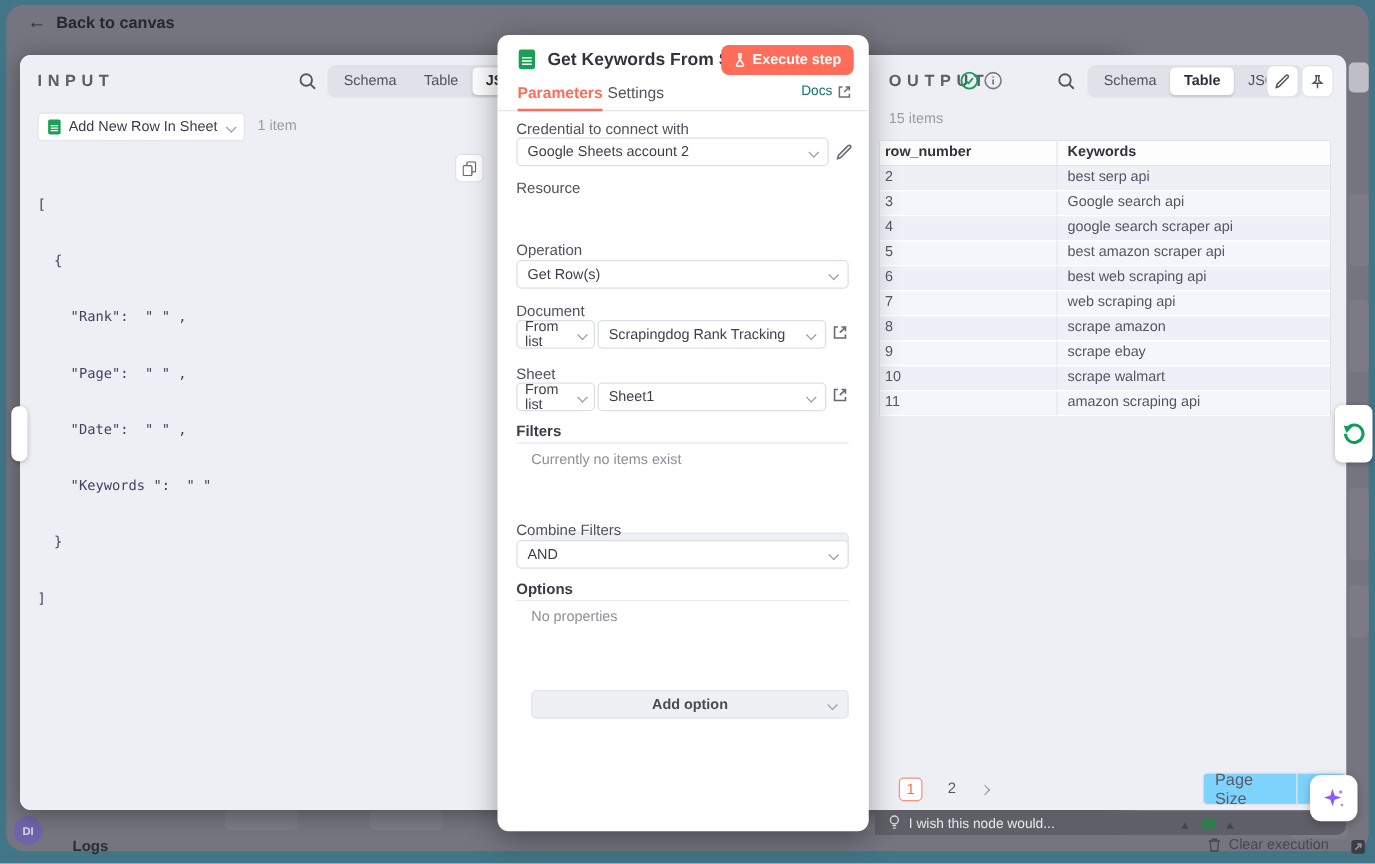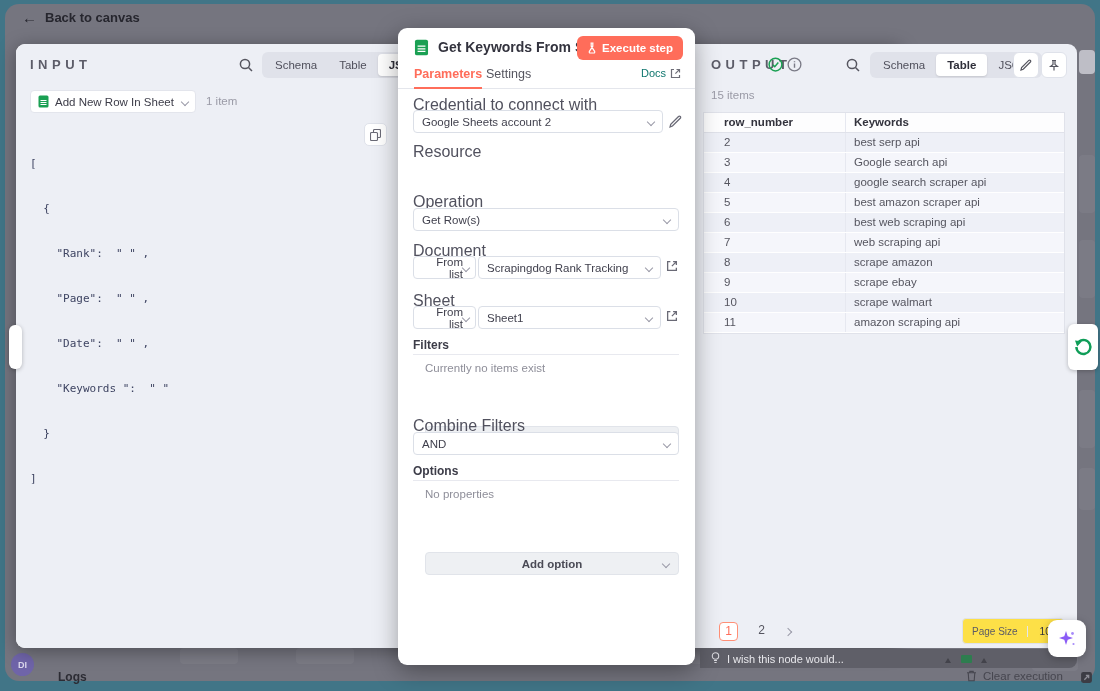--- a/index.html
+++ b/index.html
@@ -45,55 +45,55 @@
   .src-dd .chev { margin-left:auto; }
   .items-count { position:absolute; font-size:11.5px; color:#9a9aa6; }
 
   .jsonblock { position:absolute; left:14px; top:82px; font-family:"DejaVu Sans Mono", monospace;
                font-size:11px; line-height:15px; color:#3e4462; white-space:pre; }
 
   
   .otable { position:absolute; left:8px; top:68px; width:362px; border:1px solid #e0e2ea;
             background:#fff; font-size:11.5px; color:#55555f; }
   .otr { display:flex; height:20px; line-height:19px; }
-  .otr > div:first-child { width:142px; padding-left:20px; border-right:1px solid #e6e8f0; flex:none; }
+  .otr > div:first-child { width:142px; padding-left:4px; border-right:1px solid #e6e8f0; flex:none; }
   .otr > div:last-child  { flex:1; padding-left:8px; }
   .otr.head { background:#fdfdfe; font-weight:700; color:#33333d; border-bottom:1px solid #e0e2ea; }
   .otr.r:nth-child(even) { background:#eef0f7; }
   .otr.r:nth-child(odd)  { background:#f5f6fb; }
   .otr.r { border-bottom:1px solid #fff; }
 
   
   .pag { position:absolute; left:24px; top:578px; display:flex; align-items:center; gap:14px; font-size:12px; color:#55555f; }
   .pagnum { width:19px; height:19px; line-height:17px; text-align:center; border-radius:4px; cursor:pointer; }
   .pagnum.active { border:1px solid #ff8f76; color:#ff6d5a; background:#fff; }
   .pgsize { position:absolute; left:267px; top:574px; height:26px; display:flex; align-items:center;
-            background:#fde047; border:1px solid #dfe2ea; border-radius:4px; font-size:10px; color:#5a5a66; }
+            background:#7dd3fc; border:1px solid #dfe2ea; border-radius:4px; font-size:13px; color:#5a5a66; }
   .pgsize .lab { padding:0 9px; border-right:1px solid #e4e6ec; }
   .pgsize .val { padding:0 12px; color:#33333d; }
 
   
   .modal { position:absolute; left:398px; top:28px; width:297px; height:637px; background:#fff;
            border-radius:9px; box-shadow:0 6px 24px rgba(0,0,0,.35); z-index:40; }
   .m-head { position:absolute; left:0; top:0; width:100%; height:34px; }
   .m-title { position:absolute; left:40px; top:11px; font-size:14px; font-weight:700; color:#33333e; }
   .exec-btn { position:absolute; right:12px; top:8px; height:24px; padding:0 10px; background:#ff6d5a;
               border:none; border-radius:6px; color:#fff; font-size:11.5px; font-weight:700;
               display:flex; align-items:center; gap:5px; cursor:pointer; font-family:inherit;}
   .m-tabs { position:absolute; left:0; top:34px; width:100%; height:27px; border-bottom:1px solid #e4e6ec; }
   .m-tab { position:absolute; top:5px; font-size:12.5px; cursor:pointer; }
   .m-tab.params { left:16px; color:#ff6d5a; font-weight:700; padding-bottom:6px; border-bottom:2px solid #ff6d5a; }
   .m-tab.settings { left:88px; color:#55555f; }
   .docs-link { position:absolute; right:14px; top:5px; font-size:11px; color:#0f766e; display:flex; gap:4px; align-items:center; cursor:pointer;margin-left:40px; }
 
-  .flabel { position:absolute; font-size:16px; color:#51515e; }
+  .flabel { position:absolute; font-size:12px; color:#51515e; }
   .sectitle { position:absolute; font-size:12px; font-weight:700; color:#3c3c48; }
   .hr { position:absolute; height:1px; background:#e8e9ef; left:15px; width:266px; }
   .sel { position:absolute; height:23px; background:#fff; border:1px solid #dbdfe7; border-radius:4px;
-         display:flex; align-items:center; padding:0 8px; font-size:11.5px; color:#3f3f4c; cursor:pointer;text-align:right; }
+         display:flex; align-items:center; padding:0 8px; font-size:11.5px; color:#3f3f4c; cursor:pointer; }
   .sel .chev { margin-left:auto; }
   .muted { position:absolute; font-size:11.5px; color:#8e8e99; }
   .gbtn { position:absolute; height:23px; background:#eef0f3; border:1px solid #e1e4ea; border-radius:4px;
           font-size:11.5px; color:#4a4a55; display:flex; align-items:center; justify-content:center; cursor:pointer;margin-top:43px; }
   .gbtn .chev { position:absolute; right:9px; }
 
   
   .wishbar { position:absolute; left:700px; top:649px; width:377px; height:19px; background:#5f5f68;
              border-radius:0 0 8px 0; display:flex; align-items:center; gap:7px; padding-left:11px;
              color:#e8e8ec; font-size:11px; z-index:30; cursor:text; }

